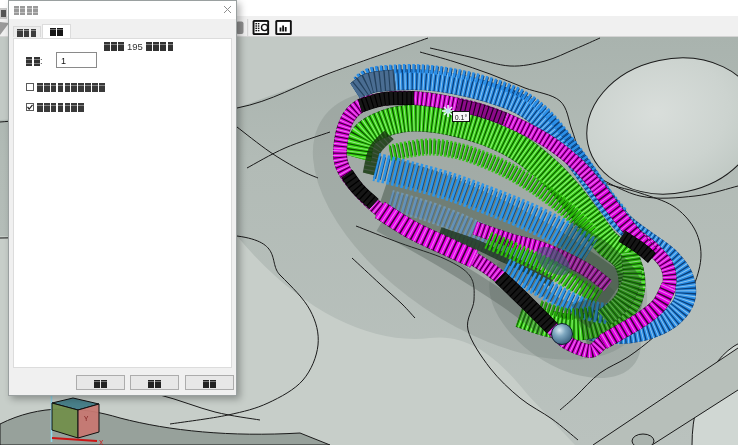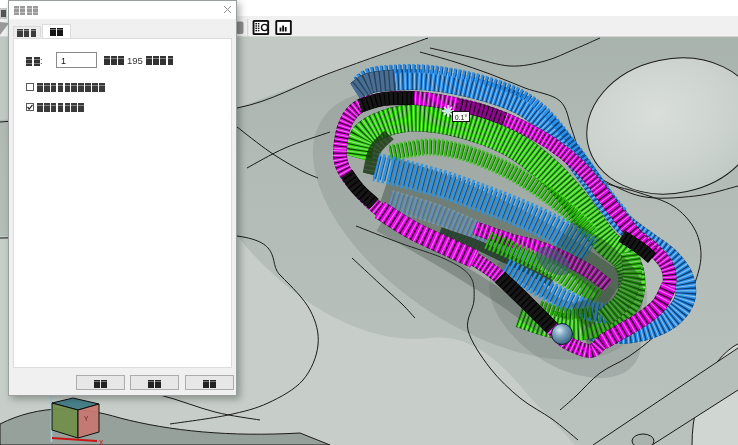--- a/index.html
+++ b/index.html
@@ -162,21 +162,21 @@
         </svg>
       </div>
       <div style="position:absolute;left:4px;top:25px;width:28px;height:11px;background:#ececec;border:1px solid #d9d9d9;border-bottom:none;text-align:center;line-height:0;padding-top:2px;box-sizing:border-box"><span style="display:inline-block;width:19.2px;height:8px;background-image:repeating-linear-gradient(0deg, transparent 0 2.5px, rgba(255,255,255,0.38) 2.5px 3.4px),repeating-linear-gradient(90deg, #3c3c3c 0 5.6px, transparent 5.6px 6.8px);opacity:1.0"></span></div>
       <div style="position:absolute;left:33px;top:23px;width:29px;height:14px;background:#fff;border:1px solid #dcdcdc;border-bottom:none;text-align:center;padding-top:3px;box-sizing:border-box;z-index:2;line-height:0"><span style="display:inline-block;width:13.6px;height:8px;background-image:repeating-linear-gradient(0deg, transparent 0 2.5px, rgba(255,255,255,0.38) 2.5px 3.4px),repeating-linear-gradient(90deg, #161616 0 6.2px, transparent 6.2px 7.4px);opacity:1.0"></span></div>
       <div style="position:absolute;left:4px;top:37px;width:219px;height:330px;background:#fff;border:1px solid #dcdcdc;box-sizing:border-box">
         <div style="position:absolute;left:12px;top:18px;display:flex;align-items:flex-end">
           <span style="display:inline-block;width:14.0px;height:9px;background-image:repeating-linear-gradient(0deg, transparent 0 2.5px, rgba(255,255,255,0.38) 2.5px 3.4px),repeating-linear-gradient(90deg, #333 0 6.4px, transparent 6.4px 7.6px);opacity:1.0"></span>
           <span style="font:9px 'Liberation Sans',sans-serif;color:#333;line-height:9px">:</span>
         </div>
         <div style="position:absolute;left:42px;top:13px;width:41px;height:16px;border:1px solid #8a8a8a;background:#fff;font:9px 'Liberation Sans',sans-serif;color:#111;padding:3px 0 0 4px;box-sizing:border-box">1</div>
-        <div style="position:absolute;left:90px;top:17px;display:flex;">
+        <div style="position:absolute;left:90px;top:3px;display:flex;">
           <span style="display:inline-block;width:20.4px;height:9px;background-image:repeating-linear-gradient(0deg, transparent 0 2.5px, rgba(255,255,255,0.38) 2.5px 3.4px),repeating-linear-gradient(90deg, #333 0 6.0px, transparent 6.0px 7.2px);opacity:1.0"></span>
           <span style="font:9.5px 'Liberation Sans',sans-serif;color:#333;line-height:9px">&nbsp;195&nbsp;</span>
           <span style="display:inline-block;width:27.6px;height:9px;background-image:repeating-linear-gradient(0deg, transparent 0 2.5px, rgba(255,255,255,0.38) 2.5px 3.4px),repeating-linear-gradient(90deg, #333 0 6.0px, transparent 6.0px 7.2px);opacity:1.0"></span>
         </div>
         <div style="position:absolute;left:12px;top:44px;width:8px;height:8px;border:1px solid #5a5a5a;background:#fff;box-sizing:border-box"></div>
         <div style="position:absolute;left:23px;top:44px;line-height:0"><span style="display:inline-block;width:67.8px;height:9px;background-image:repeating-linear-gradient(0deg, transparent 0 2.5px, rgba(255,255,255,0.38) 2.5px 3.4px),repeating-linear-gradient(90deg, #3a3a3a 0 5.7px, transparent 5.7px 6.9px);opacity:1.0"></span></div>
         <div style="position:absolute;left:12px;top:64px;width:8px;height:8px;border:1px solid #5a5a5a;background:#fff;box-sizing:border-box"></div>
         <svg width="8" height="8" style="position:absolute;left:12px;top:64px">
           <path d="M1.5,4 L3.2,6 L6.5,1.8" stroke="#222" stroke-width="1.2" fill="none"></path>
         </svg>

